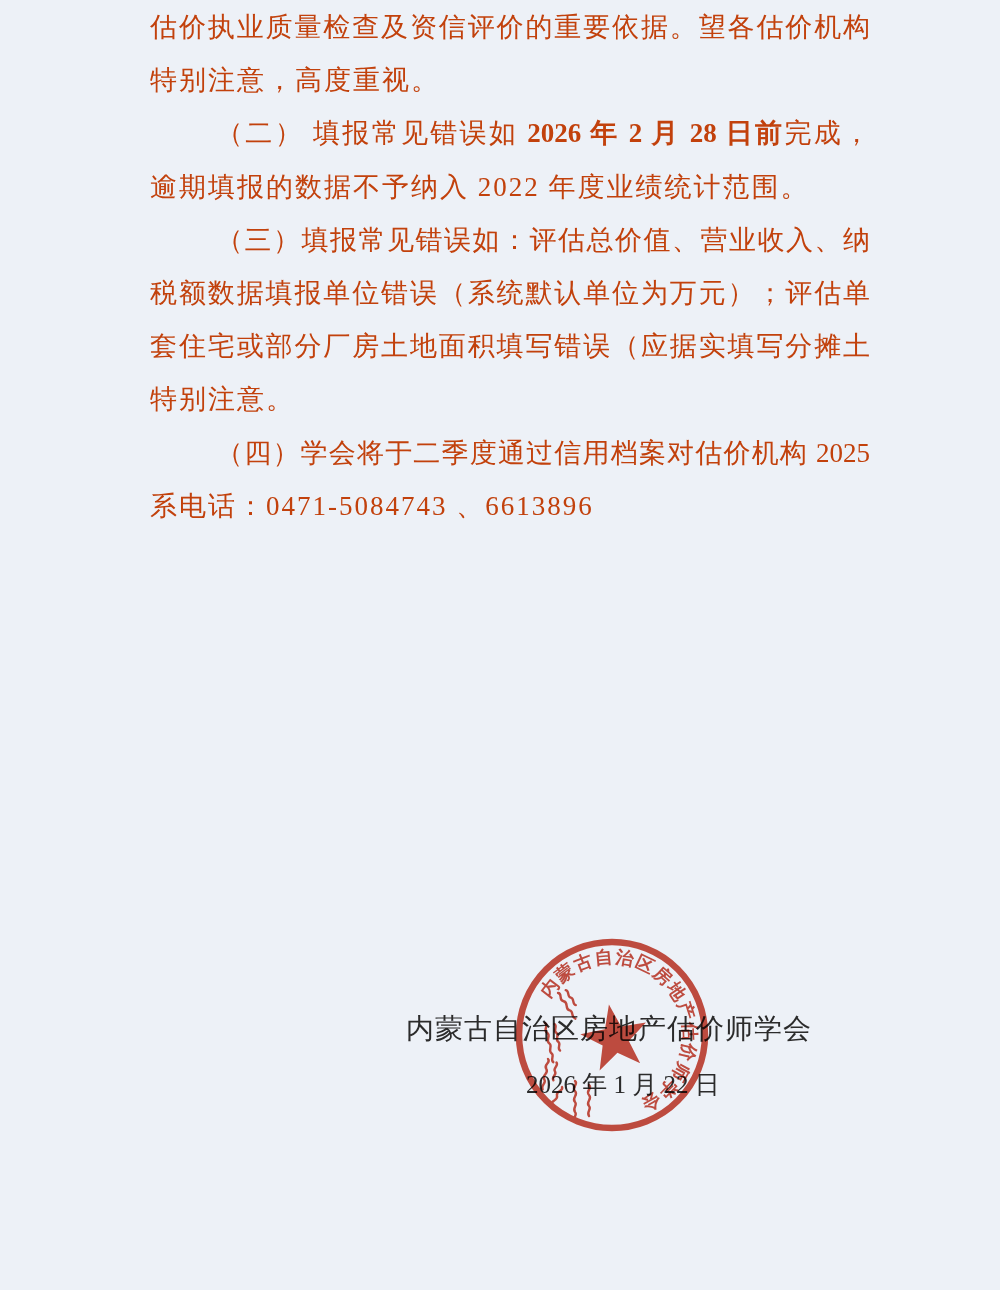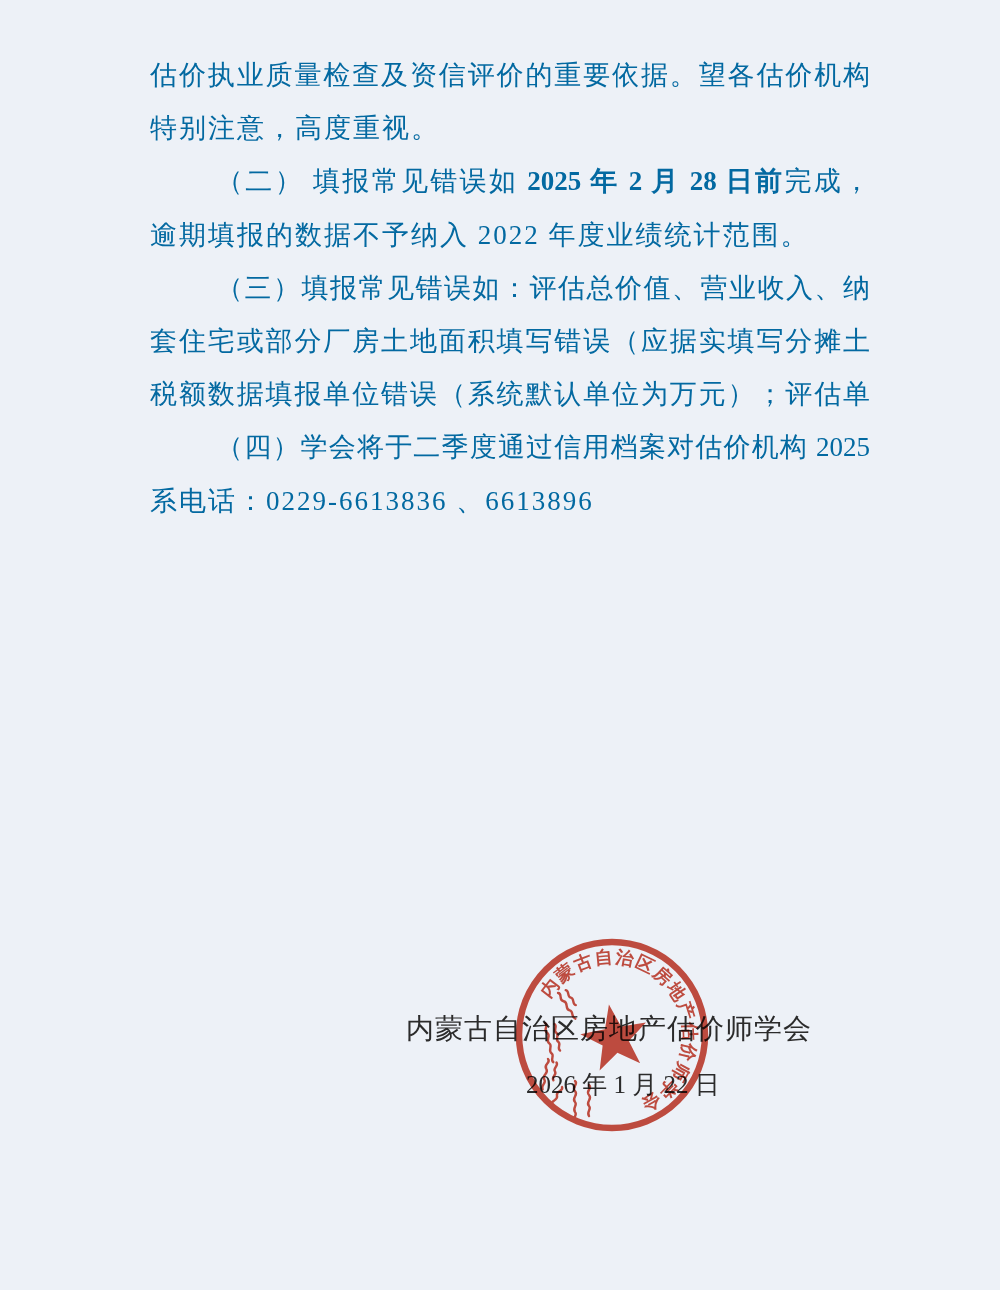--- a/index.html
+++ b/index.html
@@ -65,30 +65,31 @@
     letter-spacing: 1.5px;
     font-family: "Liberation Serif", "DejaVu Serif", serif;
     font-weight: 600;
   }
 </style>
 </head>
 <body>
 
 <div class="page" style="background: rgb(237, 241, 247);">
 
-  <div class="body-text" style="color: #0369a1; margin-top: 48px;">
+  <div class="body-text" style="color: #c2410c;">
       <div class="line flush"><span>估价执业质量检查及资信评价的重要依据。望各估价机构</span></div>
       <div class="line"><span>特别注意，高度重视。</span></div>
-      <div class="line flush indent"><span>（二） 填报常见错误如 </span><span class="seg-bold">2025 年 2 月 28 日前</span><span>完成，</span></div>
+      <div class="line flush indent"><span>（二） 填报常见错误如 </span><span class="seg-bold">2026 年 2 月 28 日前</span><span>完成，</span></div>
       <div class="line"><span>逾期填报的数据不予纳入 2022 年度业绩统计范围。</span></div>
       <div class="line flush indent"><span>（三）填报常见错误如：评估总价值、营业收入、纳</span></div>
+      <div class="line flush"><span>税额数据填报单位错误（系统默认单位为万元）；评估单</span></div>
       <div class="line flush"><span>套住宅或部分厂房土地面积填写错误（应据实填写分摊土</span></div>
-      <div class="line flush"><span>税额数据填报单位错误（系统默认单位为万元）；评估单</span></div>
+      <div class="line"><span>特别注意。</span></div>
       <div class="line flush indent"><span>（四）学会将于二季度通过信用档案对估价机构 2025</span></div>
-      <div class="line"><span>系电话：0229-6613836 、6613896</span></div>
+      <div class="line"><span>系电话：0471-5084743 、6613896</span></div>
     </div>
 
   <div class="sig-org">内蒙古自治区房地产估价师学会</div>
 
   <div class="sig-date">2026 年 1 月 22 日</div>
 
   <svg class="seal" viewBox="0 0 200 200" xmlns="http://www.w3.org/2000/svg">
 
     <circle class="seal-stroke" cx="100" cy="100" r="93" fill="none" stroke="#c84030" stroke-width="6.5"></circle>
 

